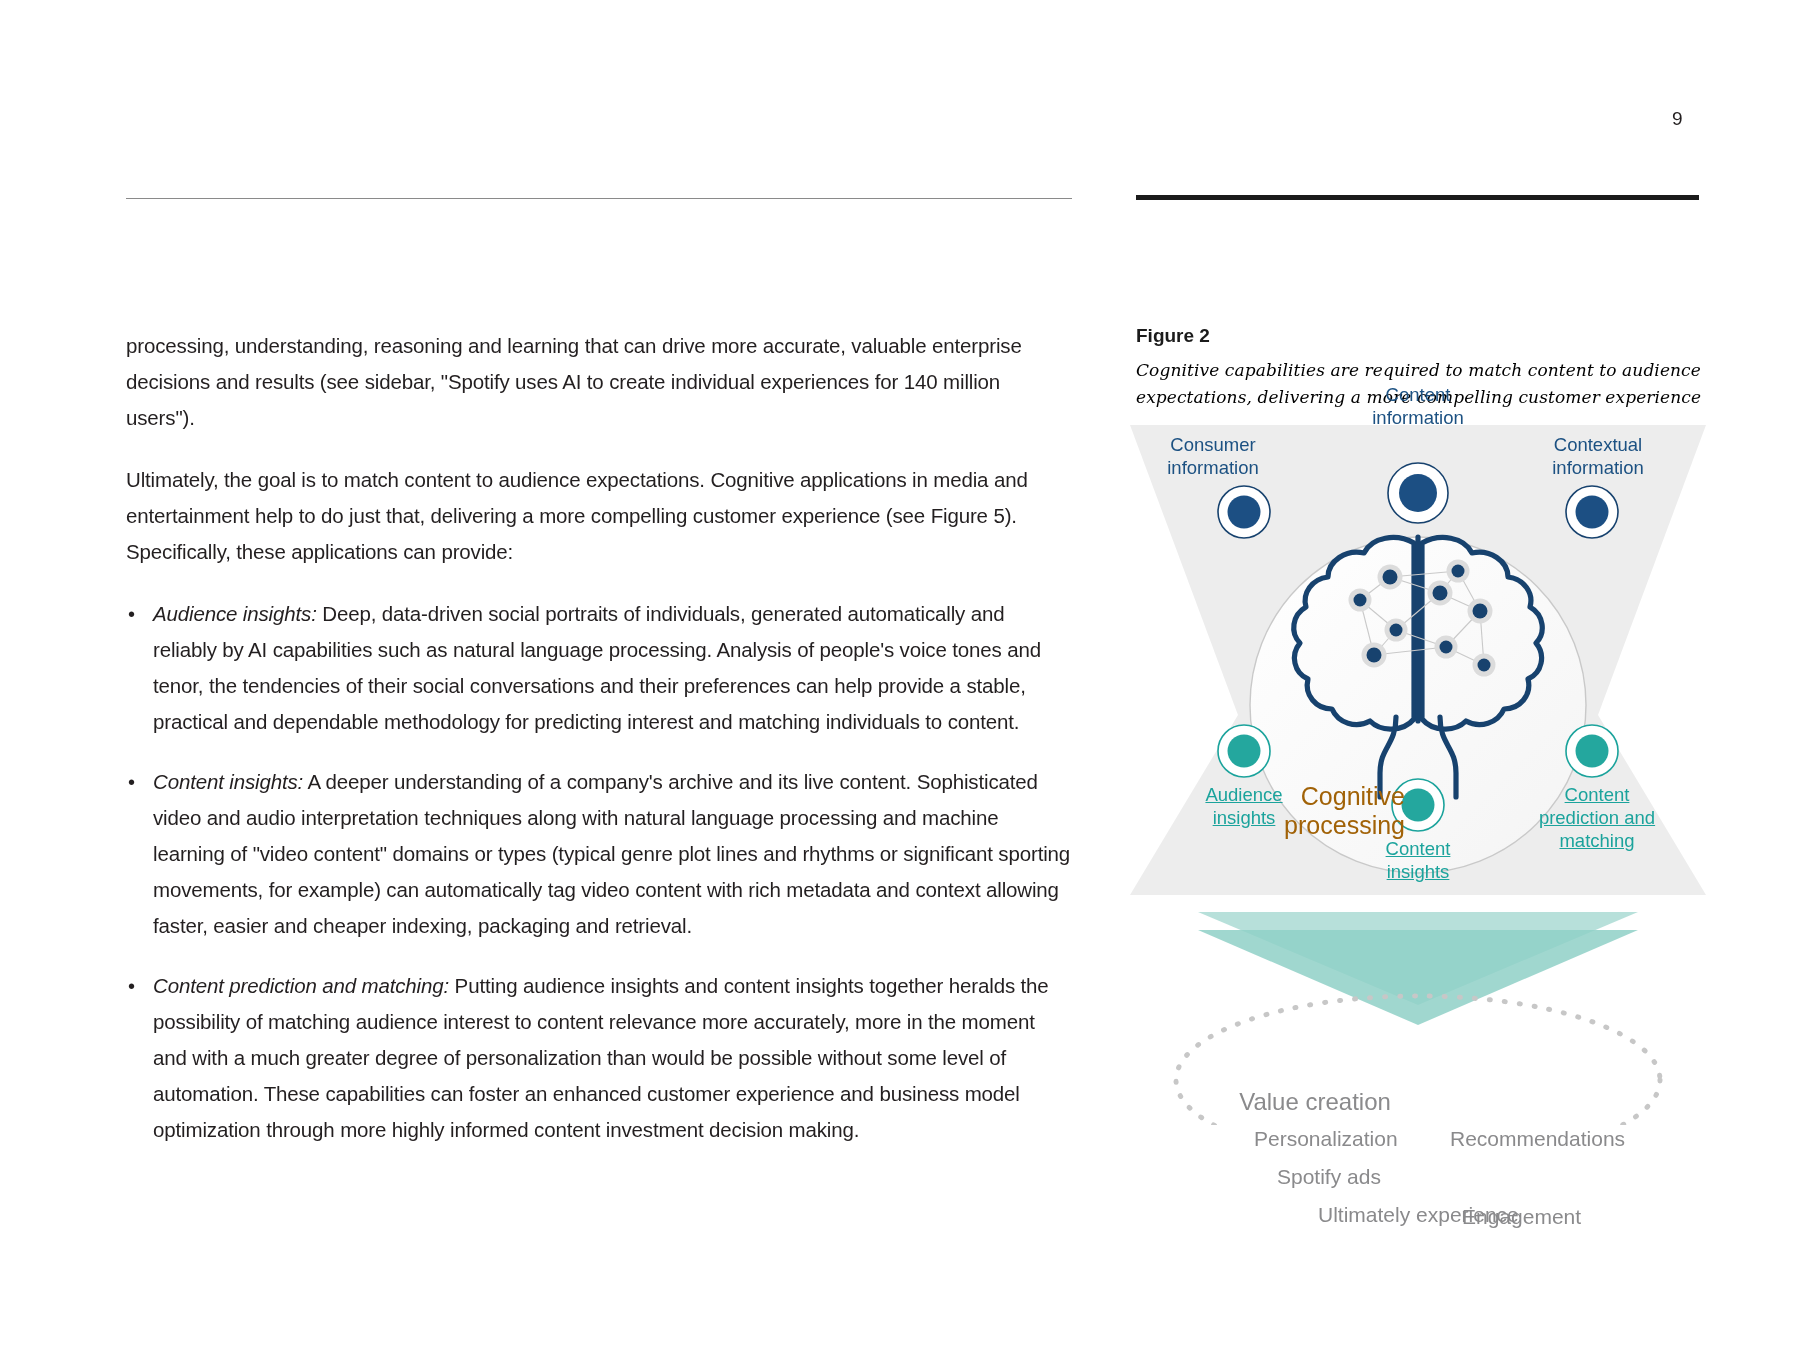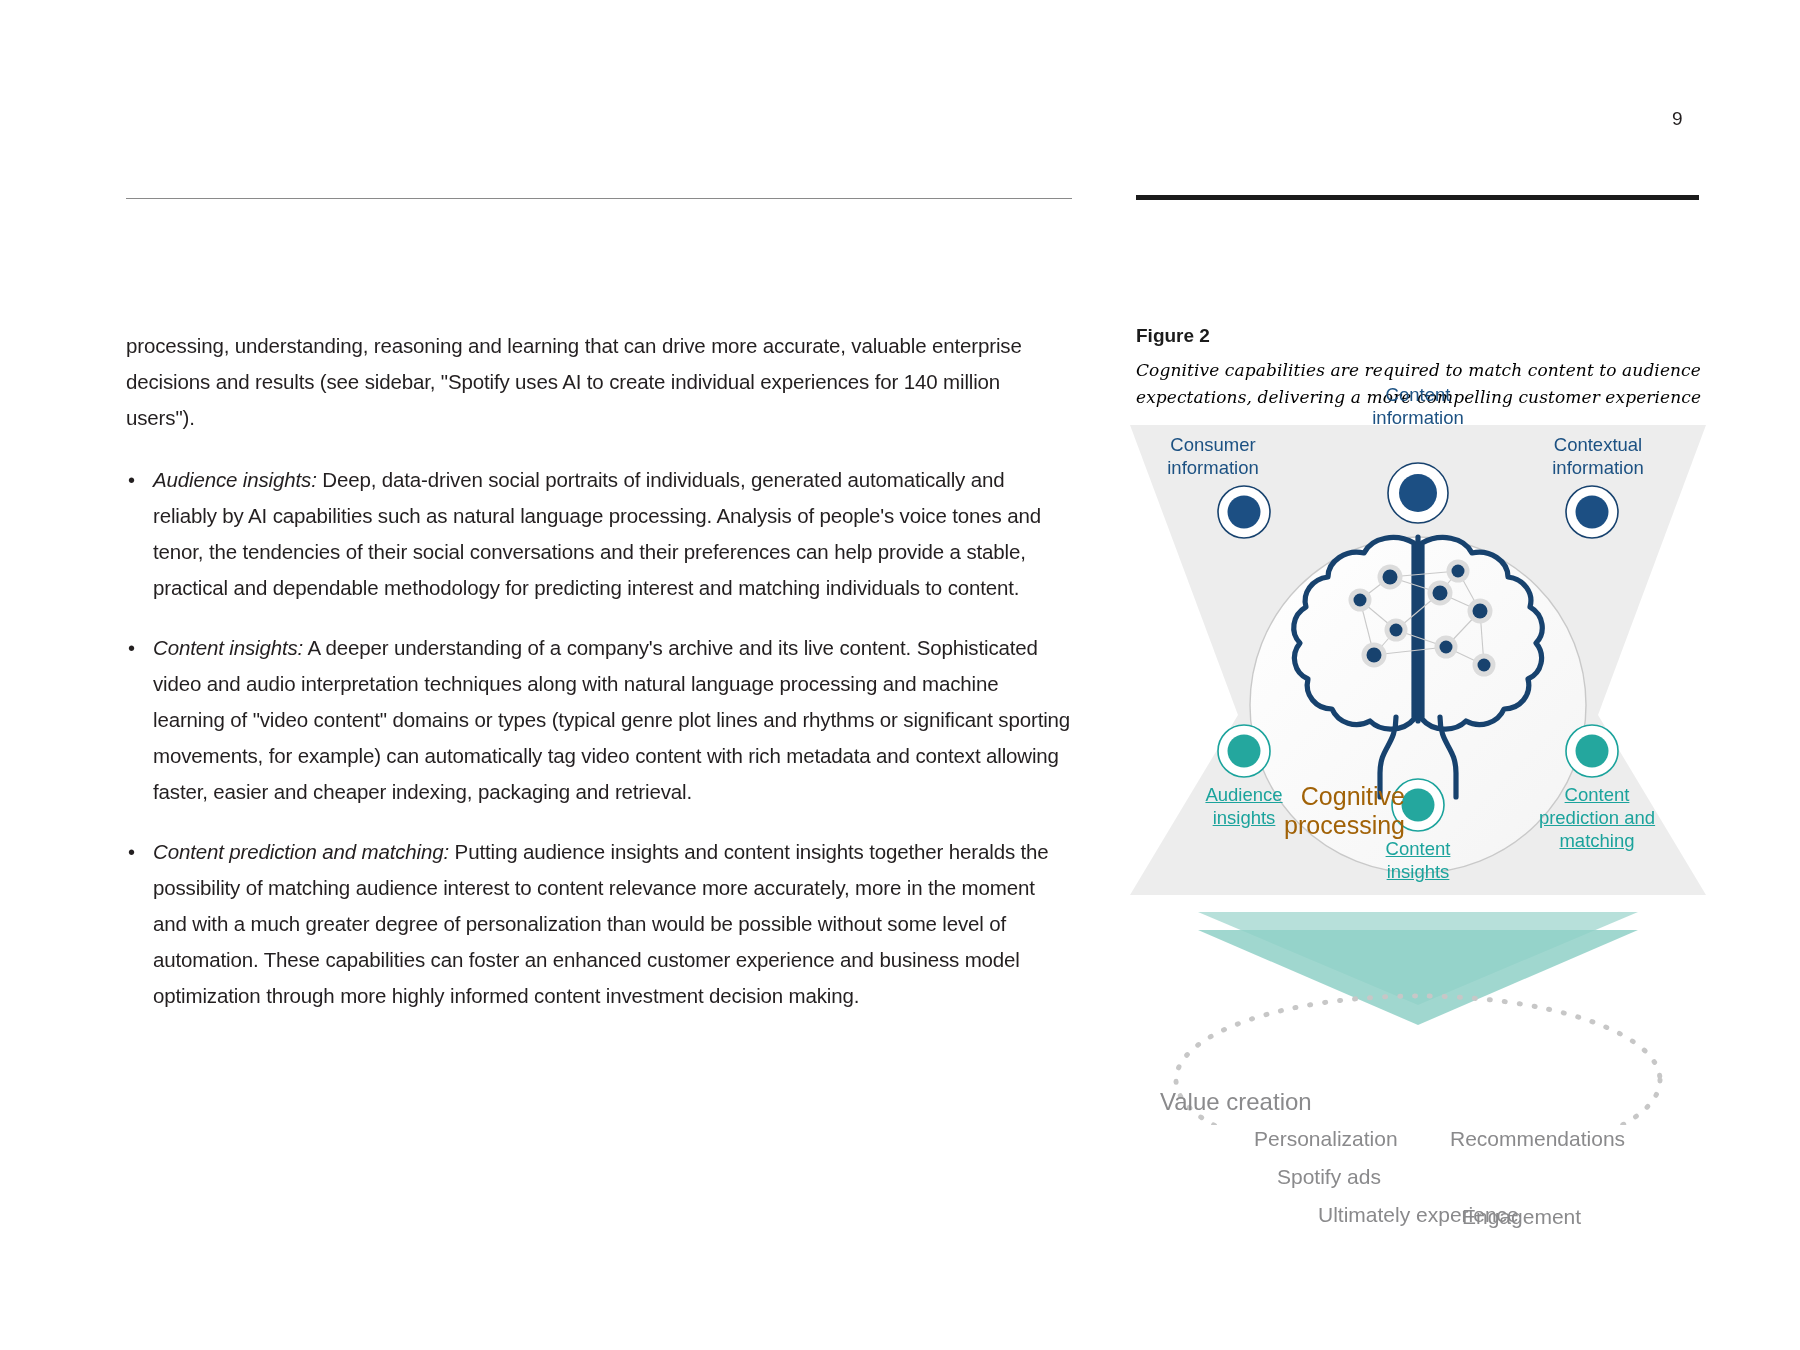--- a/index.html
+++ b/index.html
@@ -103,20 +103,21 @@
     left:1235px;top:782px;
     width:170px;
     text-align:right;
     font-size:25px;line-height:29px;
     color:#a16207;
   }
 
   .value-title{
     position:absolute;
     left:1160px;top:1088px;width:310px;
+    text-align:center;
     font-size:24px;
     color:#8a8a8c;
   }
   .vc-item{
     position:absolute;
     font-size:21px;
     color:#8a8a8c;
     white-space:nowrap;
   }
 </style>
@@ -125,20 +126,21 @@
 
 <div class="page">
 
   <div class="page-number">9</div>
 
   <div class="rule-left"></div>
   <div class="rule-right"></div>
 
   <div class="col-left">
     <p class="para">processing, understanding, reasoning and learning that can drive more accurate, valuable enterprise decisions and results (see sidebar, "Spotify uses AI to create individual experiences for 140 million users").</p>
+    <p class="para">Ultimately, the goal is to match content to audience expectations. Cognitive applications in media and entertainment help to do just that, delivering a more compelling customer experience (see Figure 5). Specifically, these applications can provide:</p>
 
     <ul class="bullets">
       <li>
         <span class="dot">•</span><span class="lead">Audience insights:</span><span> Deep, data-driven social portraits of individuals, generated automatically and reliably by AI capabilities such as natural language processing. Analysis of people's voice tones and tenor, the tendencies of their social conversations and their preferences can help provide a stable, practical and dependable methodology for predicting interest and matching individuals to content.</span>
       </li>
       <li>
         <span class="dot">•</span><span class="lead">Content insights:</span><span> A deeper understanding of a company's archive and its live content. Sophisticated video and audio interpretation techniques along with natural language processing and machine learning of "video content" domains or types (typical genre plot lines and rhythms or significant sporting movements, for example) can automatically tag video content with rich metadata and context allowing faster, easier and cheaper indexing, packaging and retrieval.</span>
       </li>
       <li>
         <span class="dot">•</span><span class="lead">Content prediction and matching:</span><span> Putting audience insights and content insights together heralds the possibility of matching audience interest to content relevance more accurately, more in the moment and with a much greater degree of personalization than would be possible without some level of automation. These capabilities can foster an enhanced customer experience and business model optimization through more highly informed content investment decision making.</span>

